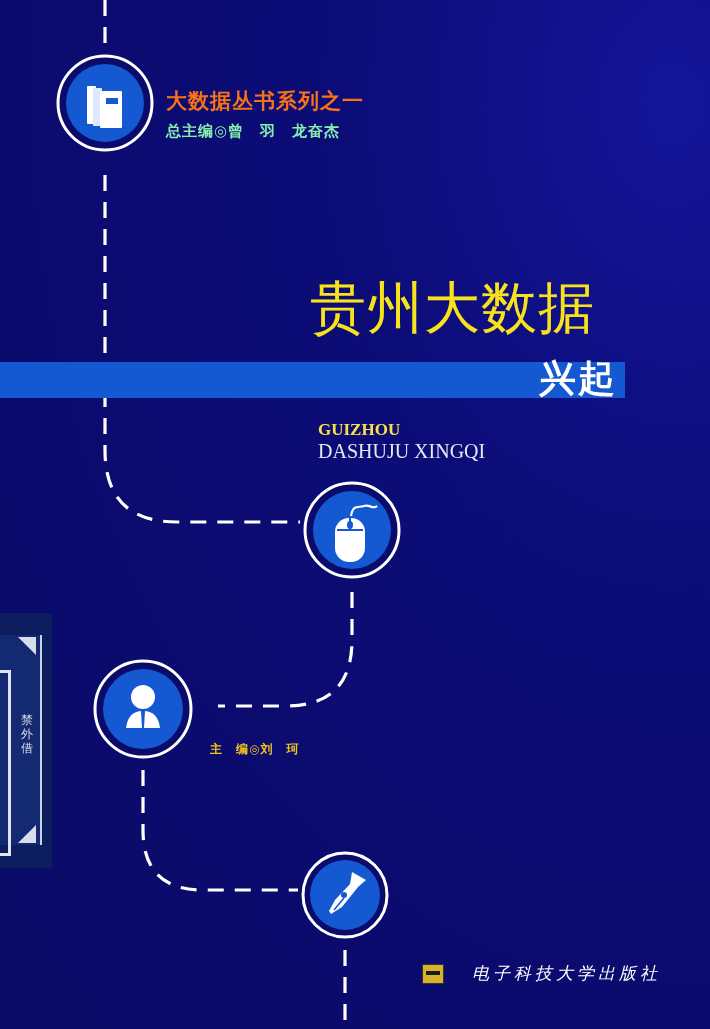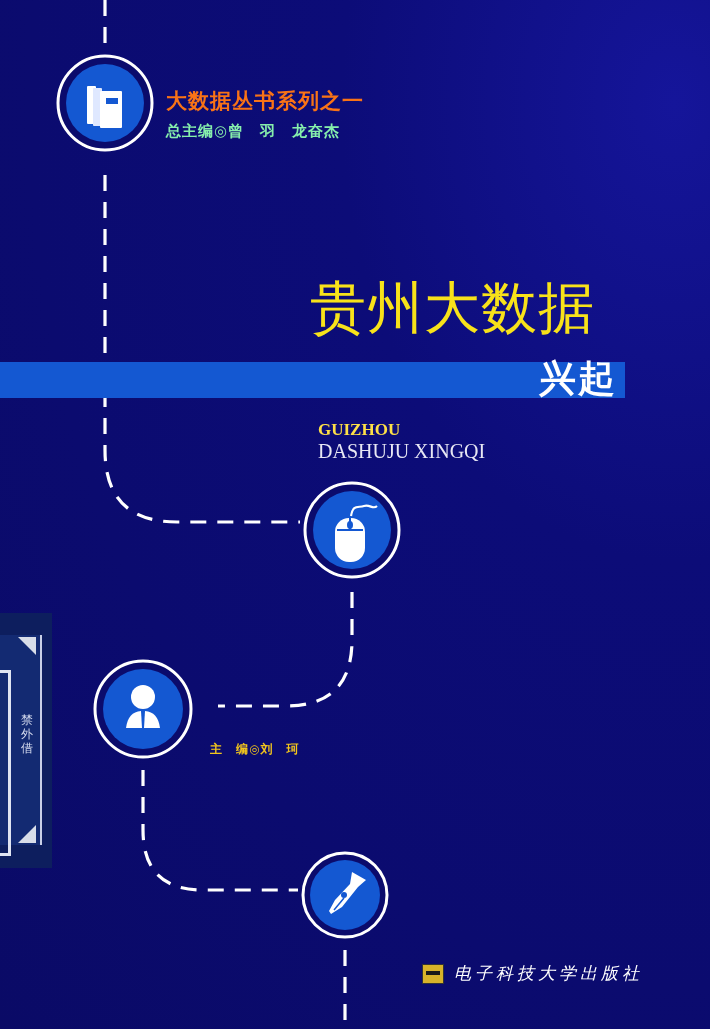--- a/index.html
+++ b/index.html
@@ -45,21 +45,21 @@
     color: #e8e8f4; font-family: "Liberation Serif", serif; font-size: 20px;
   }
   .editor {
     position: absolute; left: 210px; top: 730px;
     color: #f2c51c; font-weight: bold; font-size: 12px; letter-spacing: 1px;
     word-spacing: 8px;
     margin-top: 11px;
   }
   .publisher {
     position: absolute; left: 422px; top: 962px;
-    display: flex; align-items: center; gap: 10px;
+    display: flex; align-items: center; gap: 28px;
   }
   .publisher-logo {
     width: 20px; height: 18px; background: #d8b22a; border: 1px solid #333;
     position: relative;
   }
   .publisher-logo::after {
     content: ""; position: absolute; left: 3px; right: 3px; top: 6px; height: 4px; background: #1a1a1a;
   }
   .publisher-name {
     color: #ffffff; font-family: "DejaVu Serif", serif; font-style: italic;

